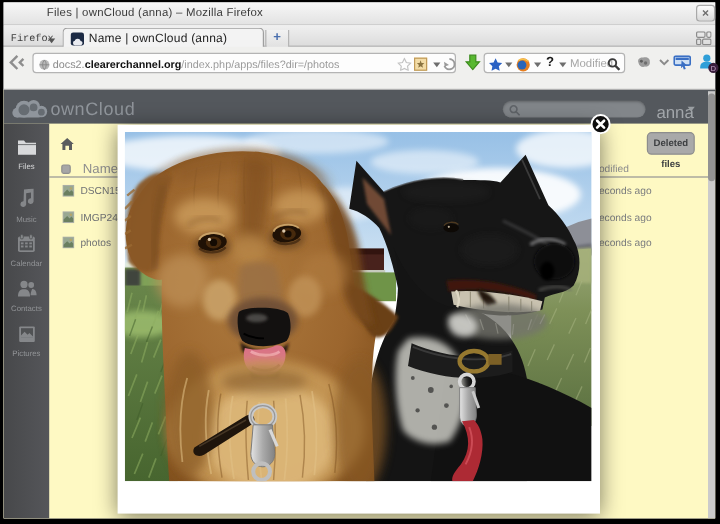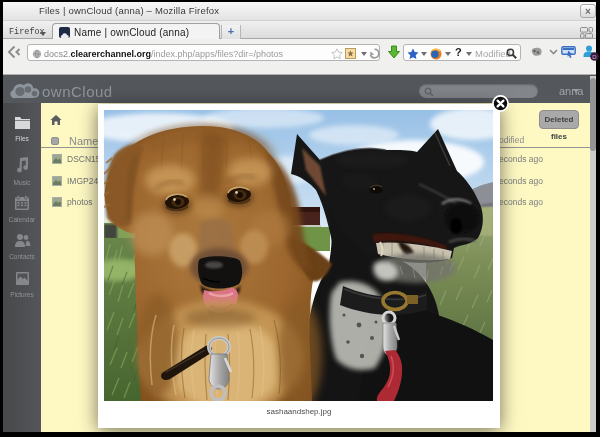--- a/index.html
+++ b/index.html
@@ -45,21 +45,21 @@
   #searchbox { position:absolute; left:400px; top:5px; width:118px; height:17px;
     background:#fdfdfd; border:1px solid #b4b4b4; border-radius:3px; }
 
   
   #content { position:absolute; left:0; top:73px; width:593px; height:357px;
     background:#fef9c3; overflow:hidden; }
   #ocheader { position:absolute; left:0; top:0; width:593px; height:28px; background:#54585d; }
   #oclogotext { position:absolute; left:39px; top:8px; font-size:15px; color:#8f949a; letter-spacing:0.5px; }
   #ocsearch { position:absolute; left:416px; top:9px; width:119px; height:14px;
     background:#82868a; border-radius:7px; box-shadow:inset 0 1px 2px rgba(0,0,0,0.25); }
-  #ocuser { position:absolute; left:556px; top:10px; font-size:11px; color:#a2a6aa; }
+  #ocuser { position:absolute; left:544px; top:10px; font-size:14px; color:#a2a6aa; }
   #sidebar { position:absolute; left:0; top:28px; width:38px; height:329px;
     background:linear-gradient(90deg,#47484a,#55565a); }
   .sbitem { position:absolute; left:0; width:38px; text-align:center; }
   .sblabel { font-size:6.5px; color:#919396; margin-top:1px; }
   .sbsel .sblabel { color:#d6d7d8; }
 
   
   #crumbbar { position:absolute; left:38px; top:28px; width:549px; height:30px; }
   #crumbtext { position:absolute; left:77px; top:11px; font-size:9px; font-weight:bold; color:#4e5052; }
   #delbtn { position:absolute; left:536px; top:35px; width:40px; height:19px;
@@ -527,20 +527,19 @@
 
         <path d="M58,263 L100,237 C106,233 110,238 107,243 L66,269 C60,272 55,268 58,263 Z" fill="#1f150c"></path>
         <path d="M62,262 L101,240" stroke="#4a3a28" stroke-width="1.2" opacity="0.9"></path>
 
         <ellipse cx="115" cy="237" rx="10" ry="9" fill="none" stroke="#c9c9c9" stroke-width="4"></ellipse>
         <ellipse cx="115" cy="237" rx="10" ry="9" fill="none" stroke="#8a8a8a" stroke-width="1" opacity="0.8"></ellipse>
         <path d="M107,244 L123,244 L125,268 C125,275 120,279 115,279 C110,279 105,275 105,268 Z" fill="url(#silverg)" stroke="#777" stroke-width="0.8"></path>
         <path d="M121,248 L127,262" stroke="#d8d8d8" stroke-width="2.6"></path>
         <ellipse cx="114" cy="283" rx="7" ry="7" fill="none" stroke="#bfbfbf" stroke-width="3.4"></ellipse>
       </svg>
-      <div id="caption">sashaandshep.jpg</div>
     </div>
     <svg id="lbclose" viewBox="0 0 17 17">
       <circle cx="8.5" cy="8.5" r="7.6" fill="#0d0d0d" stroke="#fff" stroke-width="1.7"></circle>
       <path d="M5.6 5.6 L11.4 11.4 M11.4 5.6 L5.6 11.4" stroke="#fff" stroke-width="2.2" stroke-linecap="round"></path>
     </svg>
   </div>
 </div>
 
 </body></html>

